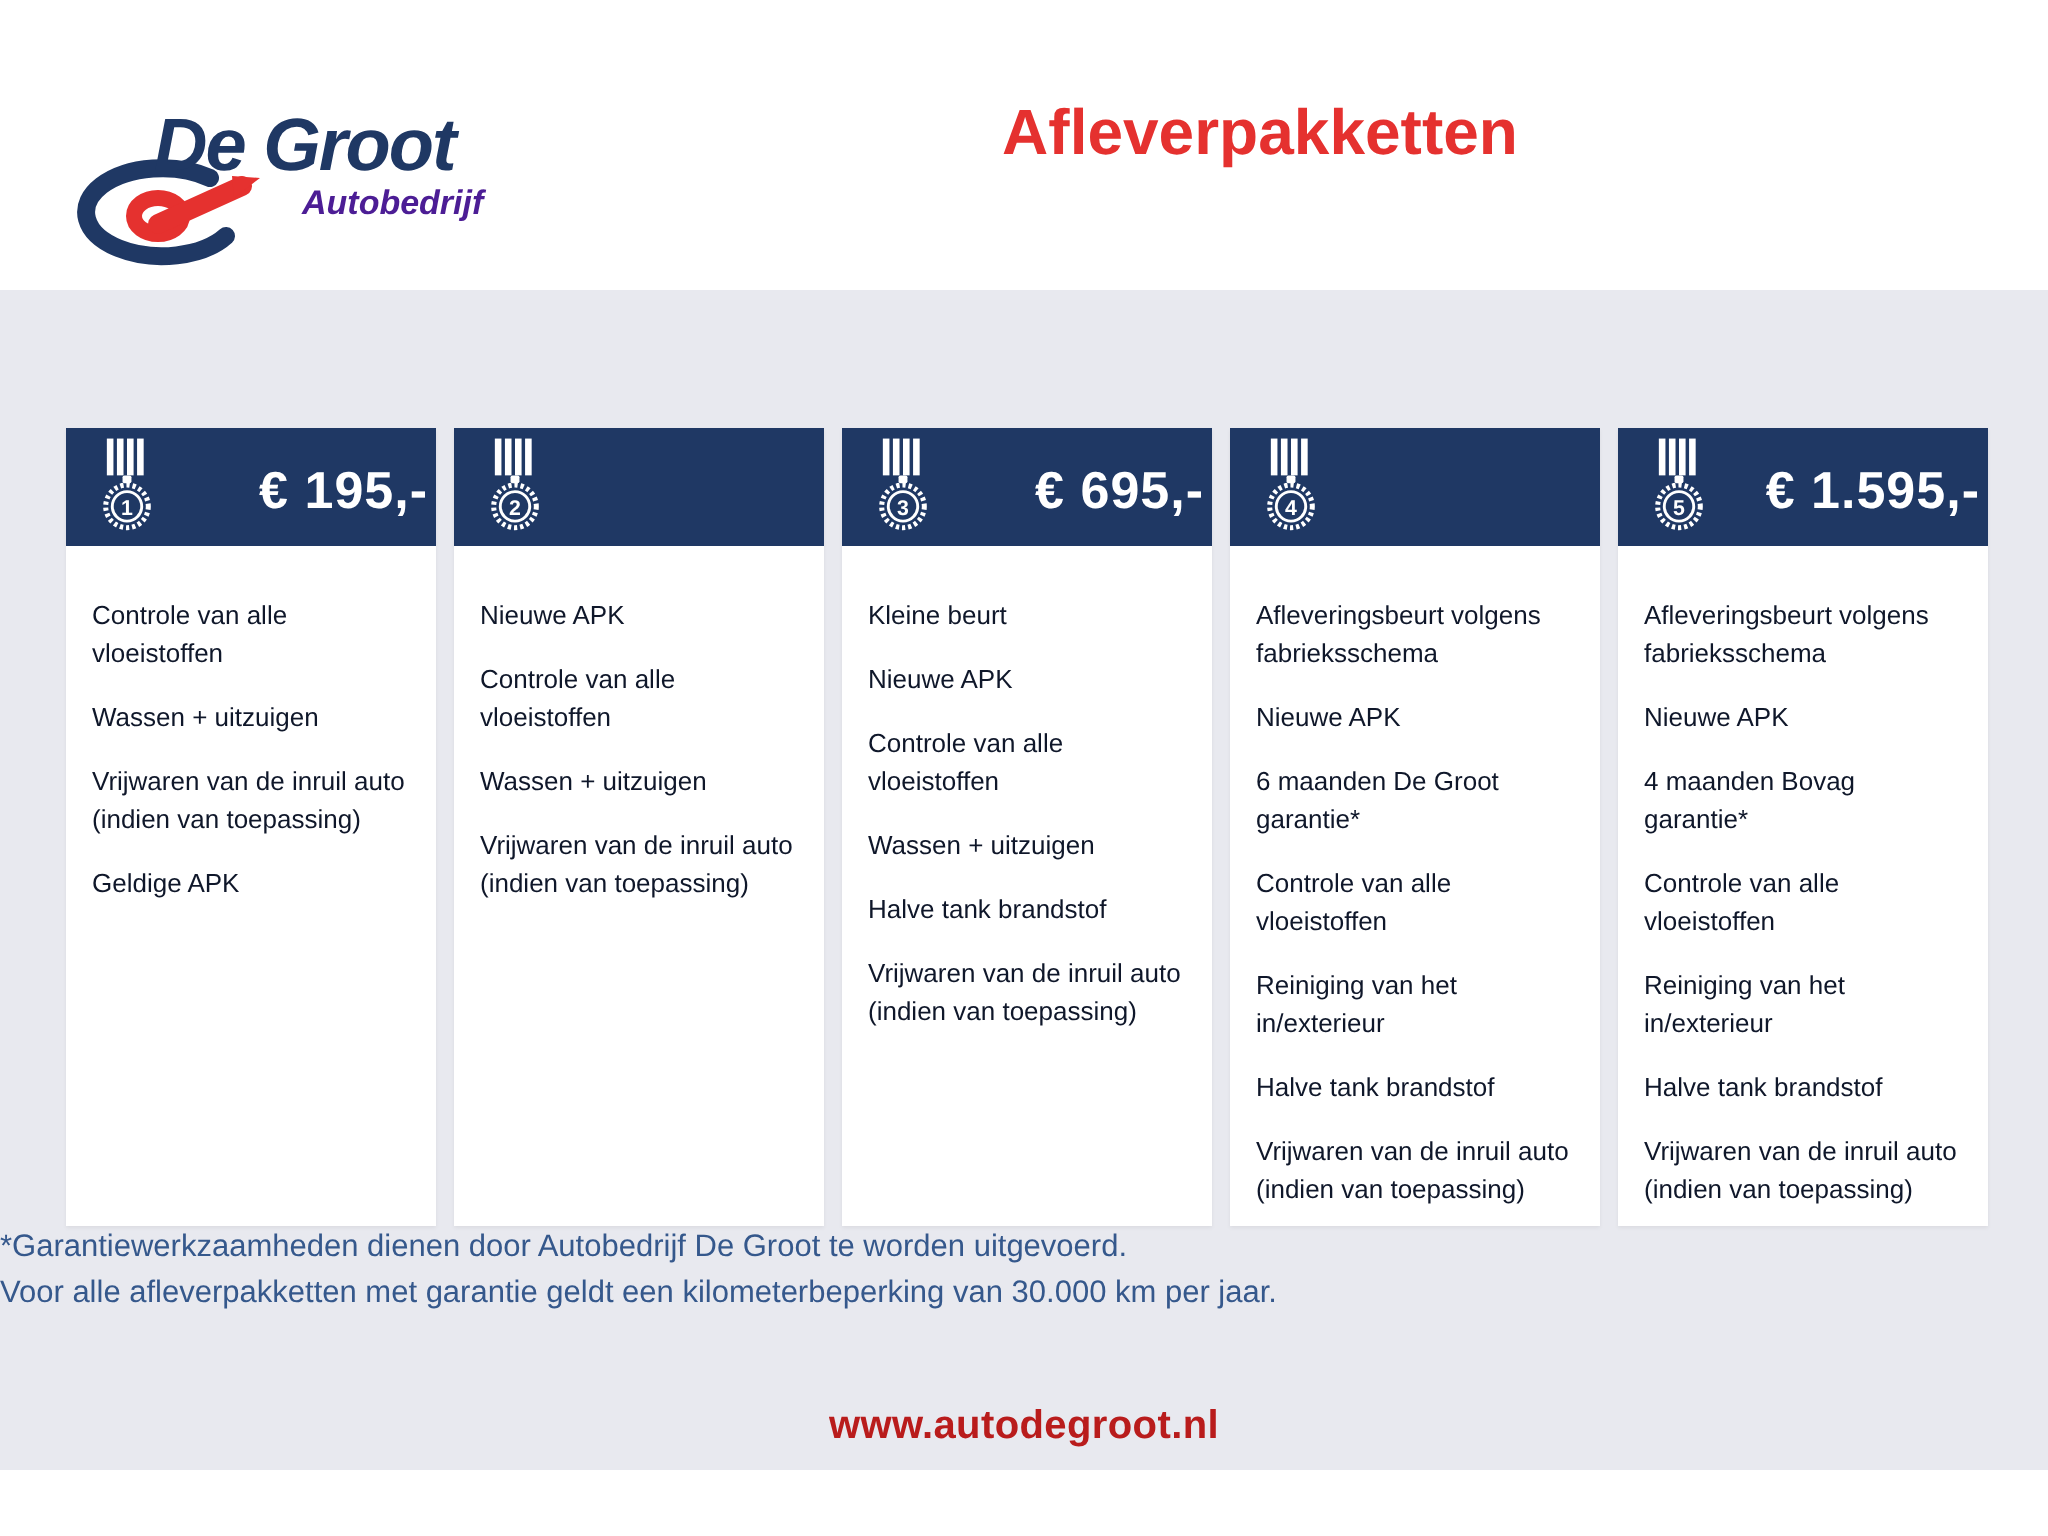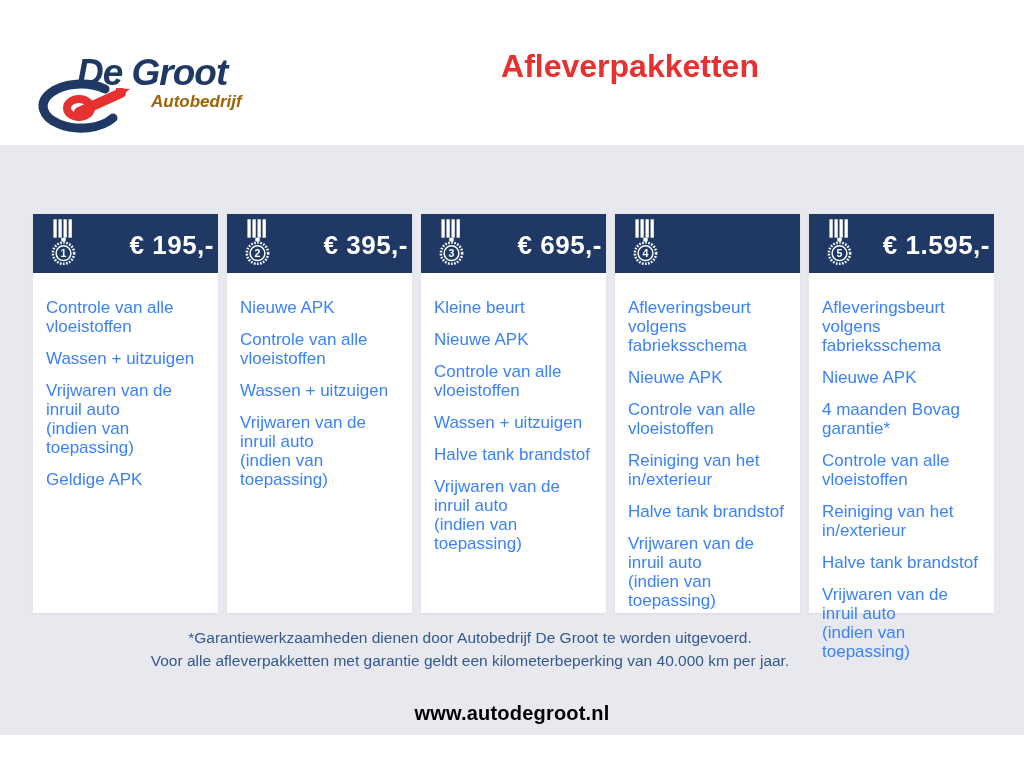--- a/index.html
+++ b/index.html
@@ -17,21 +17,21 @@
 
   .logo { position: absolute; left: 33px; top: 40px; width: 210px; height: 100px; }
   .brand-name {
     position: absolute; left: 44px; top: 12px;
     font-size: 37px; font-weight: bold; font-style: italic;
     color: #1f3864; letter-spacing: -1px; white-space: nowrap;
   }
   .brand-sub {
     position: absolute; left: 118px; top: 52px;
     font-size: 17px; font-weight: bold; font-style: italic;
-    color: #a16207; white-space: nowrap; text-align: right;
+    color: #4c1d95; white-space: nowrap; text-align: right;
   }
   .emblem { position: absolute; left: 0; top: 37px; }
 
   .page-title {
     position: absolute; left: 236px; right: 0; top: 48px;
     text-align: center;
     font-size: 32px; font-weight: 600;
     color: #e5312f; letter-spacing: 0px;
   }
 
@@ -55,32 +55,32 @@
     display: flex; align-items: center; position: relative;
   }
   .medal { margin-left: 15px; flex: 0 0 auto; display: block; }
   .price {
     flex: 1 1 auto; text-align: right; padding: 4px 4px 0 0;
     color: #ffffff; font-size: 26px; font-weight: bold; letter-spacing: 0.5px;
     white-space: nowrap;
   }
   .card-body { padding: 25px 12px 10px 13px; }
   .pkg-item {
-    font-size: 17px; line-height: 19px; color: #3b82f6;
+    font-size: 13px; line-height: 19px; color: #0f172a;
     margin-bottom: 13px; white-space: pre-line;
   }
 
   
-  .footnotes { position: absolute; top: 482px; left: 0; width: 940px; text-align: center; }
+  .footnotes { position: absolute; top: 468px; left: 0; width: 940px; }
   .footnote-line {
     font-size: 15.5px; line-height: 22.5px; color: #35588c;
   }
   .website {
     position: absolute; top: 557px; left: 0; width: 1024px; text-align: center;
-    font-size: 20px; font-weight: bold; color: #000000; letter-spacing: 0.2px;
+    font-size: 20px; font-weight: bold; color: #b91c1c; letter-spacing: 0.2px;
   }
 
   .bottom-band { position: absolute; top: 735px; left: 0; width: 1024px; height: 33px; background: #ffffff; }
 </style>
 </head>
 <body>
 
 <div class="page">
 
   <div class="top-band">
@@ -133,21 +133,20 @@
               <rect x="5.6" y="0" width="3.4" height="19"></rect>
                 <rect x="10.8" y="0" width="3.4" height="19"></rect>
               <rect x="16.0" y="0" width="3.4" height="19"></rect>
                 <rect x="21.2" y="0" width="3.4" height="19"></rect>
               <rect x="13.7" y="19" width="4.6" height="4" rx="1"></rect>
             </g>
             <circle cx="16" cy="35" r="11" fill="none" stroke="#ffffff" stroke-width="2.6" stroke-dasharray="1.7 1.5"></circle>
             <circle cx="16" cy="35" r="7.6" fill="none" stroke="#ffffff" stroke-width="1.5"></circle>
             <text x="16" y="39.3" text-anchor="middle" font-size="11" font-weight="bold" fill="#ffffff">2</text>
           </svg>
-          <div class="price">€ 395,-</div>
         </div>
         <div class="card-body">
             <div class="pkg-item">Nieuwe APK</div>
             <div class="pkg-item">Controle van alle vloeistoffen</div>
             <div class="pkg-item">Wassen + uitzuigen</div>
             <div class="pkg-item">Vrijwaren van de inruil auto
 (indien van toepassing)</div>
           </div>
       </div>
 
@@ -190,20 +189,21 @@
             </g>
             <circle cx="16" cy="35" r="11" fill="none" stroke="#ffffff" stroke-width="2.6" stroke-dasharray="1.7 1.5"></circle>
             <circle cx="16" cy="35" r="7.6" fill="none" stroke="#ffffff" stroke-width="1.5"></circle>
             <text x="16" y="39.3" text-anchor="middle" font-size="11" font-weight="bold" fill="#ffffff">4</text>
           </svg>
         </div>
         <div class="card-body">
             <div class="pkg-item">Afleveringsbeurt volgens
 fabrieksschema</div>
             <div class="pkg-item">Nieuwe APK</div>
+            <div class="pkg-item">6 maanden De Groot garantie*</div>
             <div class="pkg-item">Controle van alle vloeistoffen</div>
             <div class="pkg-item">Reiniging van het in/exterieur</div>
             <div class="pkg-item">Halve tank brandstof</div>
             <div class="pkg-item">Vrijwaren van de inruil auto
 (indien van toepassing)</div>
           </div>
       </div>
 
       <div class="card">
         <div class="card-header">
@@ -231,21 +231,21 @@
             <div class="pkg-item">Halve tank brandstof</div>
             <div class="pkg-item">Vrijwaren van de inruil auto
 (indien van toepassing)</div>
           </div>
       </div>
 
     </div>
 
     <div class="footnotes">
         <div class="footnote-line">*Garantiewerkzaamheden dienen door Autobedrijf De Groot te worden uitgevoerd.</div>
-        <div class="footnote-line">Voor alle afleverpakketten met garantie geldt een kilometerbeperking van 40.000 km per jaar.</div>
+        <div class="footnote-line">Voor alle afleverpakketten met garantie geldt een kilometerbeperking van 30.000 km per jaar.</div>
       </div>
 
     <div class="website">www.autodegroot.nl</div>
   </div>
 
   <div class="bottom-band"></div>
 
 </div>
 
 </body></html>

